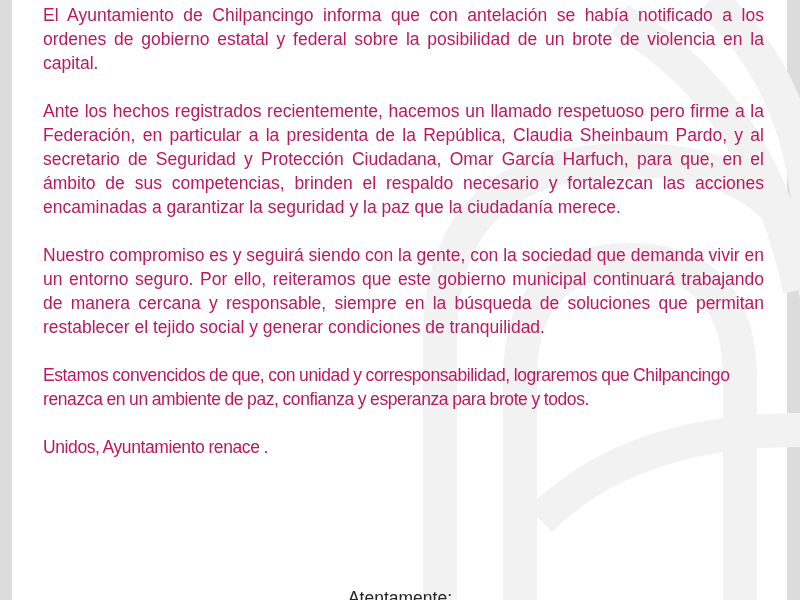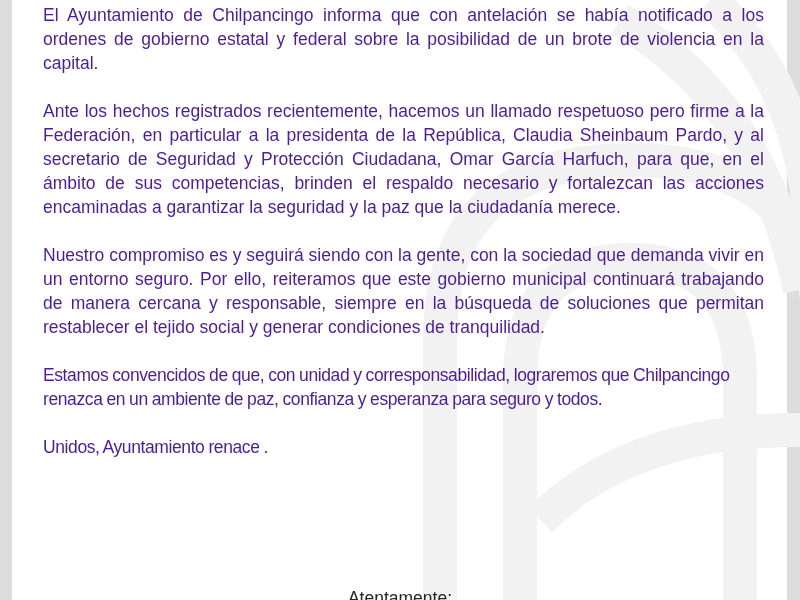--- a/index.html
+++ b/index.html
@@ -34,21 +34,21 @@
       left: 380px; top: -40px;
       width: 420px; height: 700px;
       pointer-events: none;
     }
     .content {
       position: absolute;
       left: 43px;
       top: 3px;
       width: 721px;
       font-family: "Liberation Sans", sans-serif;
-      color: #4c1d95;
+      color: #be185d;
       font-size: 17.5px;
       line-height: 24px;
     }
     .para {
       margin: 0 0 24px 0;
     }
     .justify {
       text-align: justify;
       text-align-last: left;
     }
@@ -84,18 +84,18 @@
       <path d="M330 40 Q420 120 430 260"></path>
       <path d="M240 60 Q380 140 420 330"></path>
       <path d="M160 560 Q250 470 420 470"></path>
     </g>
   </svg>
 
   <div class="content">
     <p class="para justify">El Ayuntamiento de Chilpancingo informa que con antelación se había notificado a los ordenes de gobierno estatal y federal sobre la posibilidad de un brote de violencia en la capital.</p>
     <p class="para justify">Ante los hechos registrados recientemente, hacemos un llamado respetuoso pero firme a la Federación, en particular a la presidenta de la República, Claudia Sheinbaum Pardo, y al secretario de Seguridad y Protección Ciudadana, Omar García Harfuch, para que, en el ámbito de sus competencias, brinden el respaldo necesario y fortalezcan las acciones encaminadas a garantizar la seguridad y la paz que la ciudadanía merece.</p>
     <p class="para justify">Nuestro compromiso es y seguirá siendo con la gente, con la sociedad que demanda vivir en un entorno seguro. Por ello, reiteramos que este gobierno municipal continuará trabajando de manera cercana y responsable, siempre en la búsqueda de soluciones que permitan restablecer el tejido social y generar condiciones de tranquilidad.</p>
-    <p class="para condensed">Estamos convencidos de que, con unidad y corresponsabilidad, lograremos que Chilpancingo renazca en un ambiente de paz, confianza y esperanza para seguro y todos.</p>
+    <p class="para condensed">Estamos convencidos de que, con unidad y corresponsabilidad, lograremos que Chilpancingo renazca en un ambiente de paz, confianza y esperanza para brote y todos.</p>
     <p class="closing-line condensed">Unidos, Ayuntamiento renace .</p>
   </div>
 
   <div class="signoff">Atentamente:</div>
 </div>
 
 </body></html>

